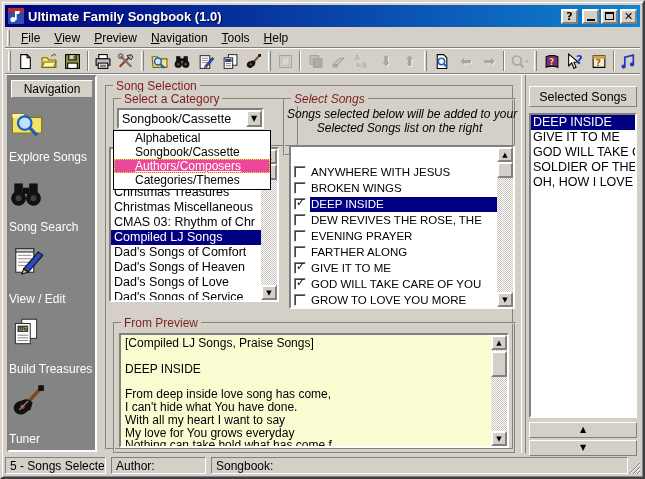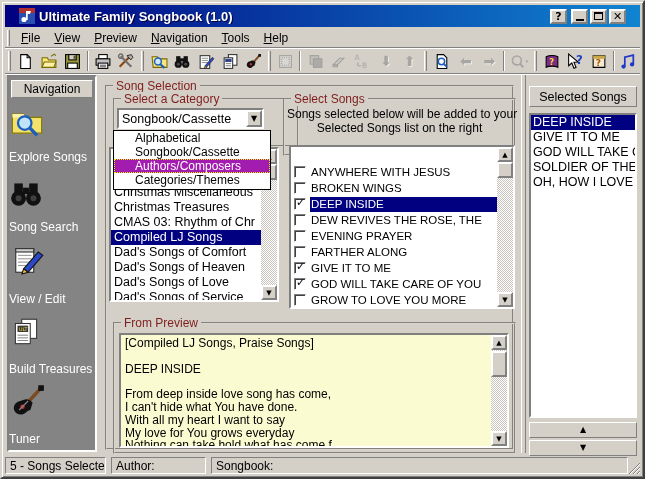--- a/index.html
+++ b/index.html
@@ -12,21 +12,21 @@
     overflow:hidden;
   }
   .bevel-out { border:2px solid; border-color:#ffffff #808080 #808080 #ffffff; background:#d4d0c8; }
   .bevel-out-thin { border:1px solid; border-color:#ffffff #808080 #808080 #ffffff; background:#d4d0c8; }
   .groupbox  { position:absolute; border:2px groove #d9d5cd; }
   .grouplabel{ position:absolute; top:-8px; left:6px; background:#d4d0c8; padding:0 3px; font-size:12px; color:#7f1d1d; white-space:nowrap; }
 
   
   #titlebar { position:absolute; left:3px; top:3px; right:3px; height:22px;
     background:linear-gradient(90deg,#010080,#1084d0);
-    display:flex; align-items:center; padding:0 14px; }
+    display:flex; align-items:center; padding:0 3px; }
   #titlebar .ttext { color:#fff; font-weight:bold; font-size:13px; margin-left:4px; flex:1;
     text-shadow:1px 1px 0 #00003a; white-space:nowrap; overflow:hidden; }
   .tbtn { width:17px; height:15px; margin-left:2px; font-size:11px; font-weight:bold;
     display:flex; align-items:center; justify-content:center; color:#000; }
   .tbtn.gap { margin-left:4px; }
   .glyph { font-family:"DejaVu Sans",sans-serif; line-height:1; }
   .min-glyph { width:8px; height:2px; background:#000; margin-top:8px; }
   .max-glyph { width:9px; height:8px; border:1px solid #000; border-top-width:2px; }
 
   
@@ -82,23 +82,23 @@
                      linear-gradient(45deg,#fff 25%,transparent 25%,transparent 75%,#fff 75%);
     background-size:2px 2px; background-position:0 0,1px 1px; }
   .sbtn { position:absolute; left:0; width:16px; height:15px; display:flex; align-items:center; justify-content:center;
     font-size:7px; color:#000; font-family:"DejaVu Sans",sans-serif; }
   .sbtn.up { top:0; } .sbtn.down { bottom:0; }
   .sthumb { position:absolute; left:0; width:16px; }
 
   #dropdown { position:absolute; left:6px; top:43px; width:158px; height:60px;
     background:#fff; border:1px solid #000; z-index:30; }
   .dd-row { height:14px; line-height:14px; font-size:12px; padding-left:21px; white-space:nowrap; }
-  .dd-row.hl { background:#a21caf; color:#fff; outline:1px dotted #f0f000; outline-offset:-1px; }
-
-  #select-songs-group { left:176px; top:11px; width:233px; height:58px; }
+  .dd-row.hl { background:#ec4899; color:#fff; outline:1px dotted #f0f000; outline-offset:-1px;text-decoration:underline; }
+
+  #select-songs-group { left:176px; top:11px; width:233px; height:58px;font-style:italic; }
   .desc-line { text-align:center; font-size:12px; line-height:14px; white-space:nowrap; }
   #desc-wrap { position:absolute; left:2px; right:2px; top:7px; }
 
   #song-list { left:182px; top:58px; width:226px; height:164px; }
   #song-items { position:absolute; left:0; top:1px; right:16px;margin-top:16px; }
   .song-row { height:16px; display:flex; align-items:center; }
   .cb { width:12px; height:12px; background:#fff; margin:0 4px 0 3px; flex:none;
     border:1px solid; border-color:#808080 #fff #fff #808080; box-shadow:inset 1px 1px 0 #404040; position:relative; }
   .song-row.checked .cb::after { content:"✓"; position:absolute; left:1px; top:-3px; font-size:11px; font-weight:bold;
     font-family:"DejaVu Sans",sans-serif; color:#000; }
@@ -415,23 +415,23 @@
         <div id="combo">
           <span id="combo-value">Songbook/Cassette</span>
           <span id="combo-btn" class="bevel-out">
               <span class="glyph">▼</span>
             </span>
         </div>
 
         <div id="category-list" class="listfield">
           <div id="category-items">
 
+              <div class="cat-row">Christmas Treasures</div>
+
               <div class="cat-row">Christmas Miscellaneous</div>
-
-              <div class="cat-row">Christmas Treasures</div>
 
               <div class="cat-row">CMAS 03: Rhythm of Chr</div>
 
               <div class="cat-row sel">Compiled LJ Songs</div>
 
               <div class="cat-row">Dad's Songs of Comfort</div>
 
               <div class="cat-row">Dad's Songs of Heaven</div>
 
               <div class="cat-row">Dad's Songs of Love</div>

